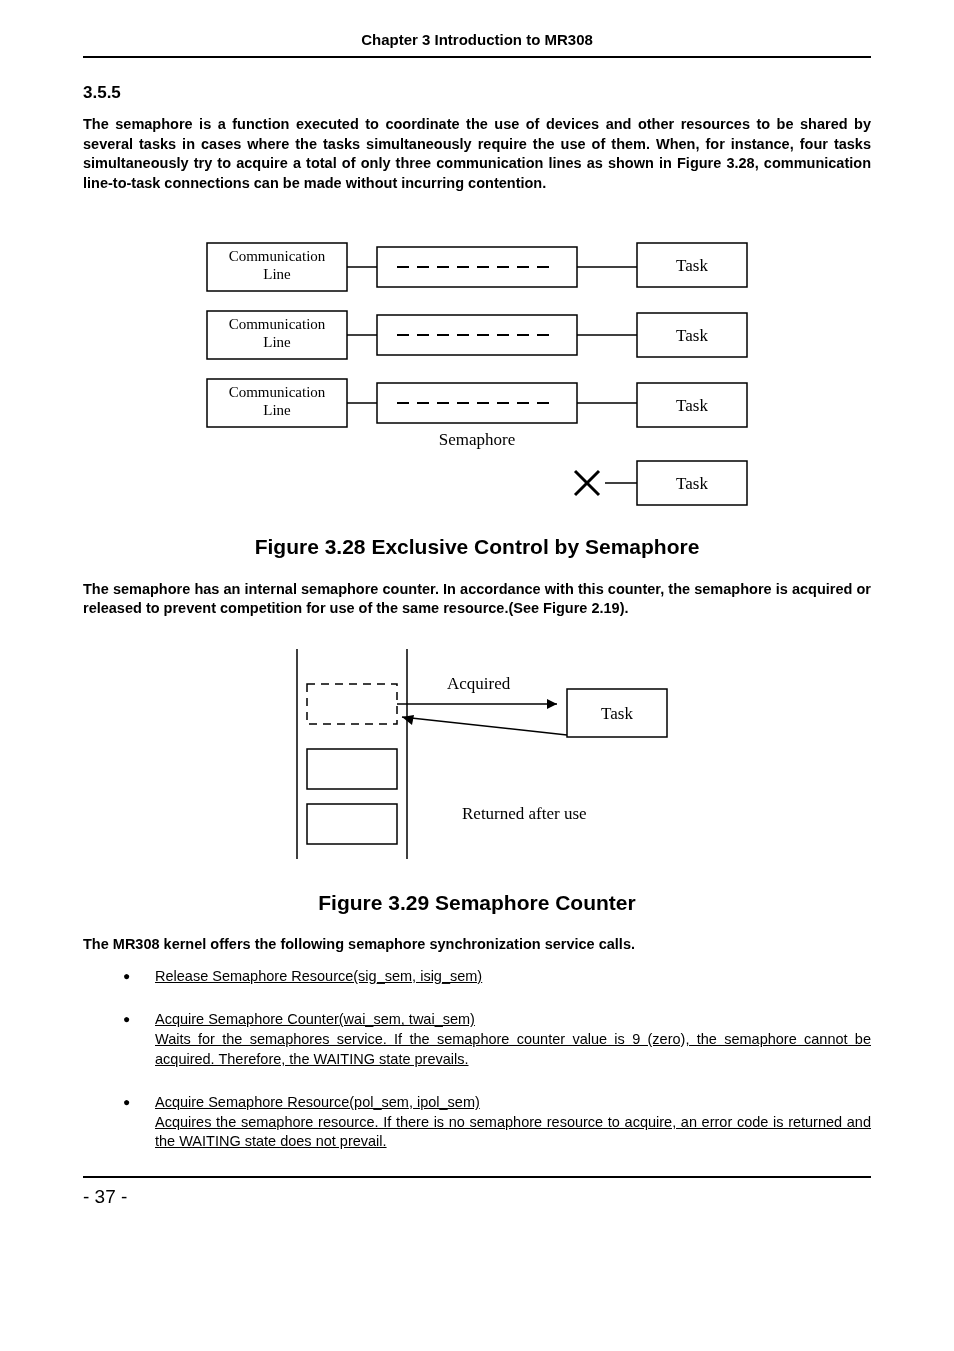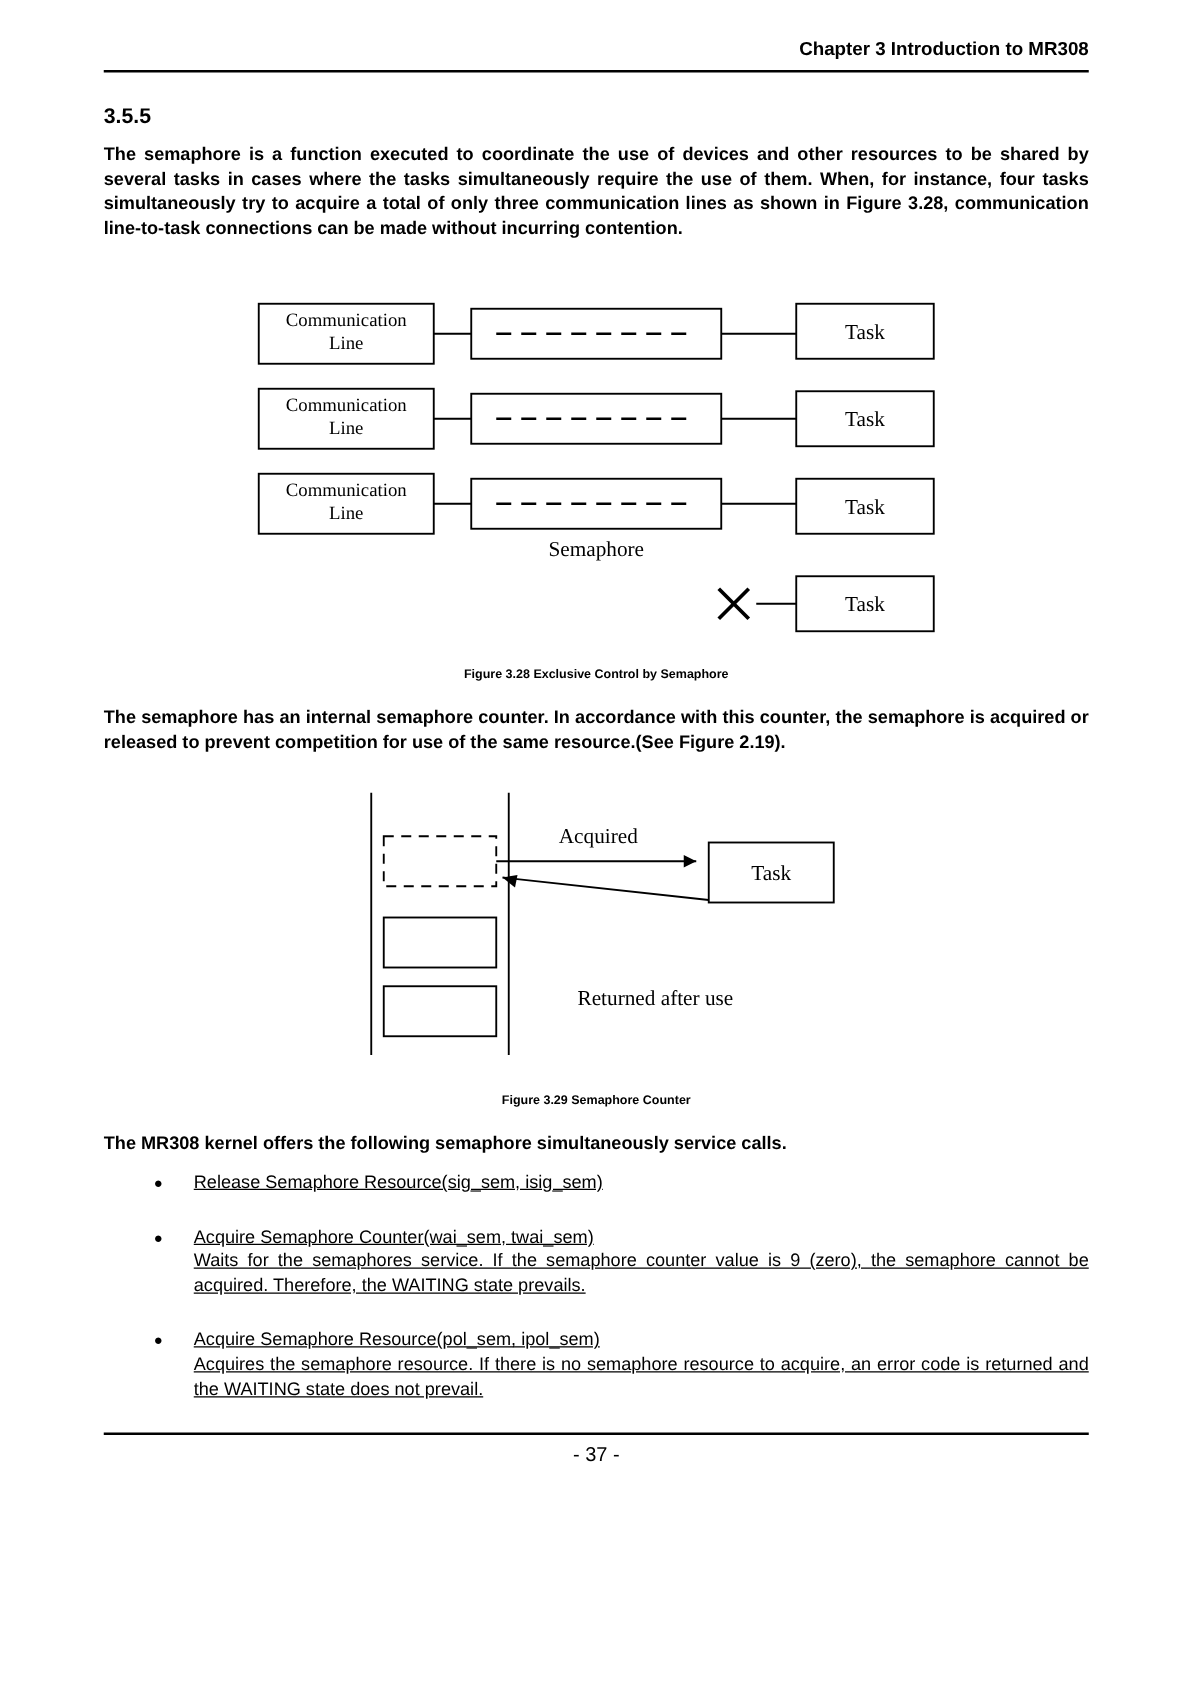--- a/index.html
+++ b/index.html
@@ -12,21 +12,21 @@
     line-height: 1.35;
   }
   .page {
     width: 954px;
     min-height: 1351px;
     box-sizing: border-box;
     padding: 30px 83px 20px 83px;
     position: relative;
   }
   .chapter-header {
-    text-align: right;
+    text-align: center;
     font-weight: bold;
     font-size: 15px;
     padding-bottom: 6px;
     border-bottom: 2px solid #000;
   }
   .section-heading {
     font-weight: bold;
     font-size: 17px;
     margin-top: 24px;
     margin-bottom: 10px;
@@ -40,21 +40,21 @@
     margin: 0 0 6px 0;
     font-weight: bold;
   }
   .figure {
     margin: 30px auto 20px auto;
     display: block;
   }
   .figure-caption {
     text-align: center;
     font-weight: bold;
-    font-size: 10px;
+    font-size: 21px;
     margin: 18px 0 18px 0;
   }
   ul.bullets {
     list-style: none;
     margin: 12px 0 0 40px;
     padding: 0;
   }
   ul.bullets > li {
     position: relative;
     padding-left: 32px;
@@ -67,22 +67,21 @@
     position: absolute;
     left: 0;
     top: 1px;
     font-size: 12px;
   }
   .rule {
     border-top: 2px solid #000;
     margin-top: 16px;
   }
   .page-number {
-    text-align: center;
-    font-size: 16px;
+    font-size: 19px;
     margin-top: 6px;
   }
   svg text {
     font-family: "Times New Roman", Georgia, serif;
   }
   .fig29-svg text {
     font-family: "Times New Roman", Georgia, serif;
   }
 </style>
 </head>
@@ -172,21 +171,21 @@
     <text x="370" y="70" text-anchor="middle" font-size="17">Task</text>
 
     <line x1="320" y1="86" x2="155" y2="68" stroke="#000" stroke-width="1.5"></line>
     <polygon points="155,68 167,66 165,76" fill="#000"></polygon>
 
     <text x="215" y="170" font-size="17">Returned after use</text>
   </svg>
 
   <div class="figure-caption">Figure 3.29 Semaphore Counter</div>
 
-  <p class="body-para">The MR308 kernel offers the following semaphore simultaneously service calls.</p>
+  <p class="body-para">The MR308 kernel offers the following semaphore synchronization service calls.</p>
 
   <ul class="bullets">
     <li>
       <span>Release Semaphore Resource(sig_sem, isig_sem)</span><br>
     </li>
     <li>
       <span>Acquire Semaphore Counter(wai_sem, twai_sem)</span><br>
       <span>Waits for the semaphores service. If the semaphore counter value is 9 (zero), the semaphore cannot be acquired. Therefore, the WAITING state prevails.</span>
     </li>
     <li>

